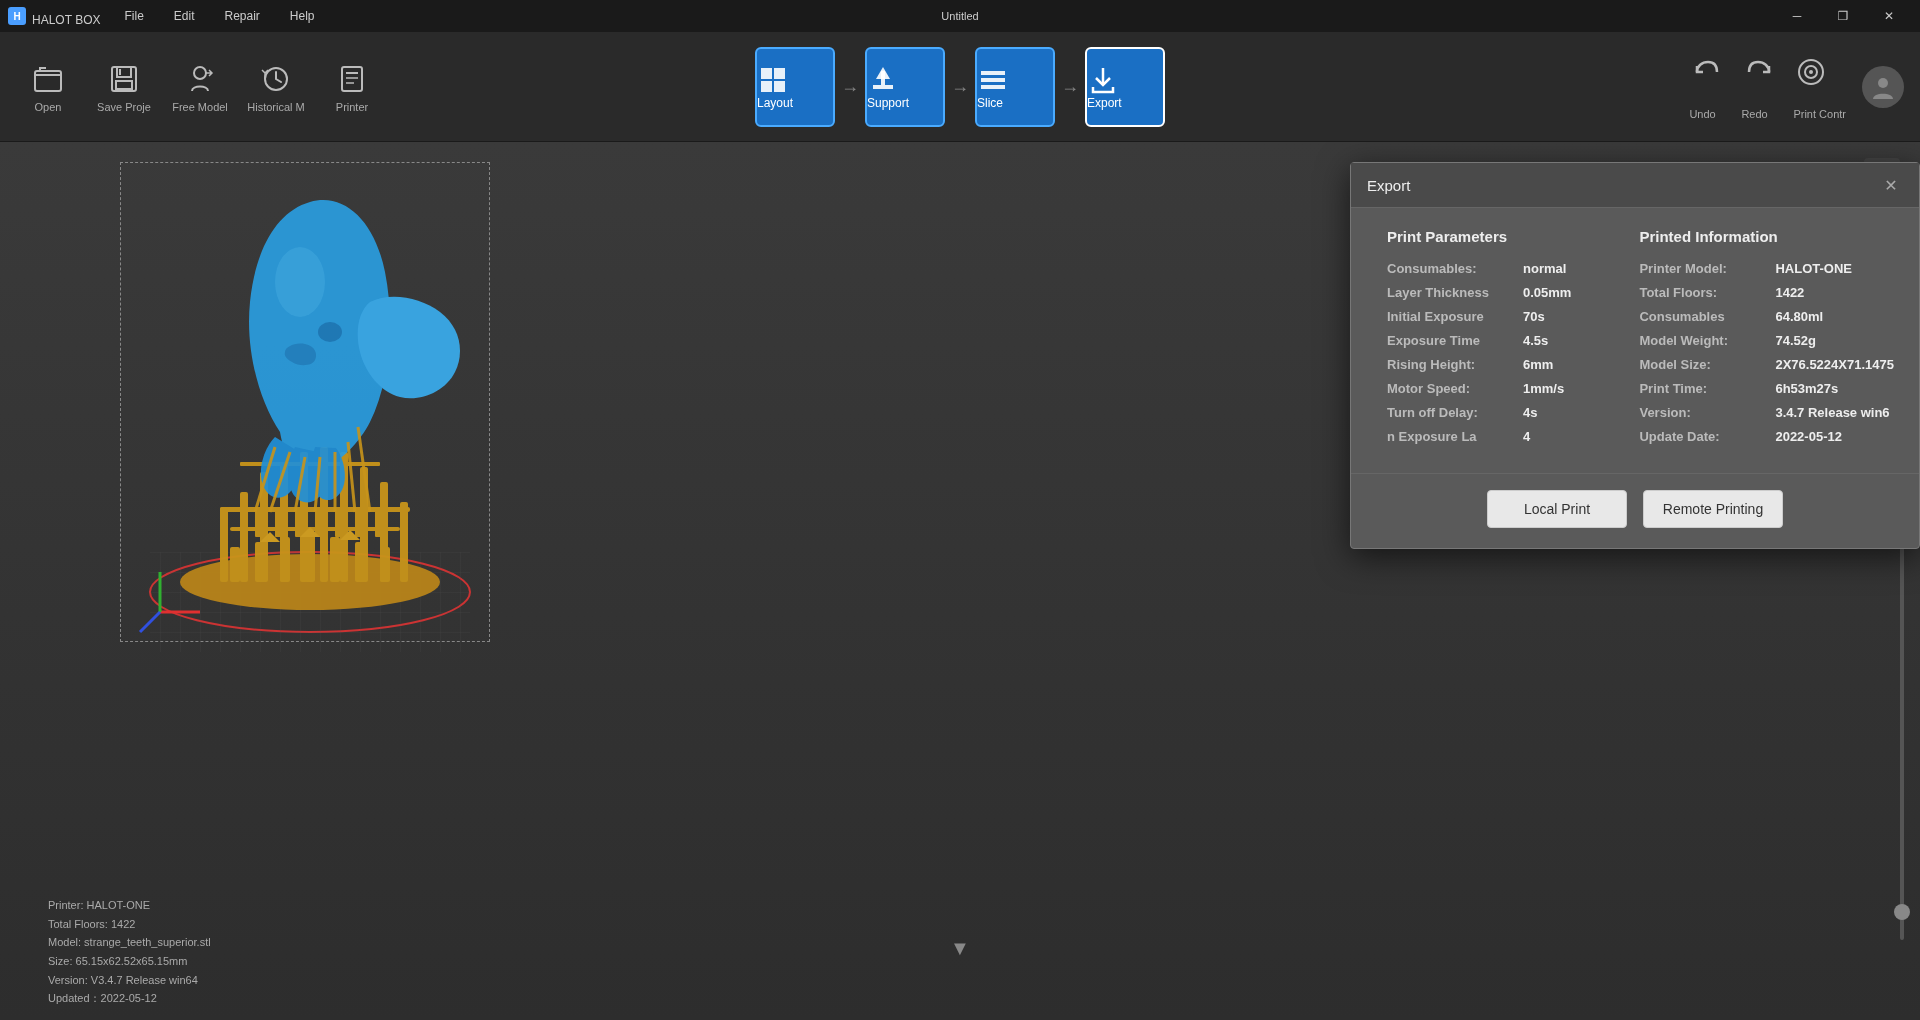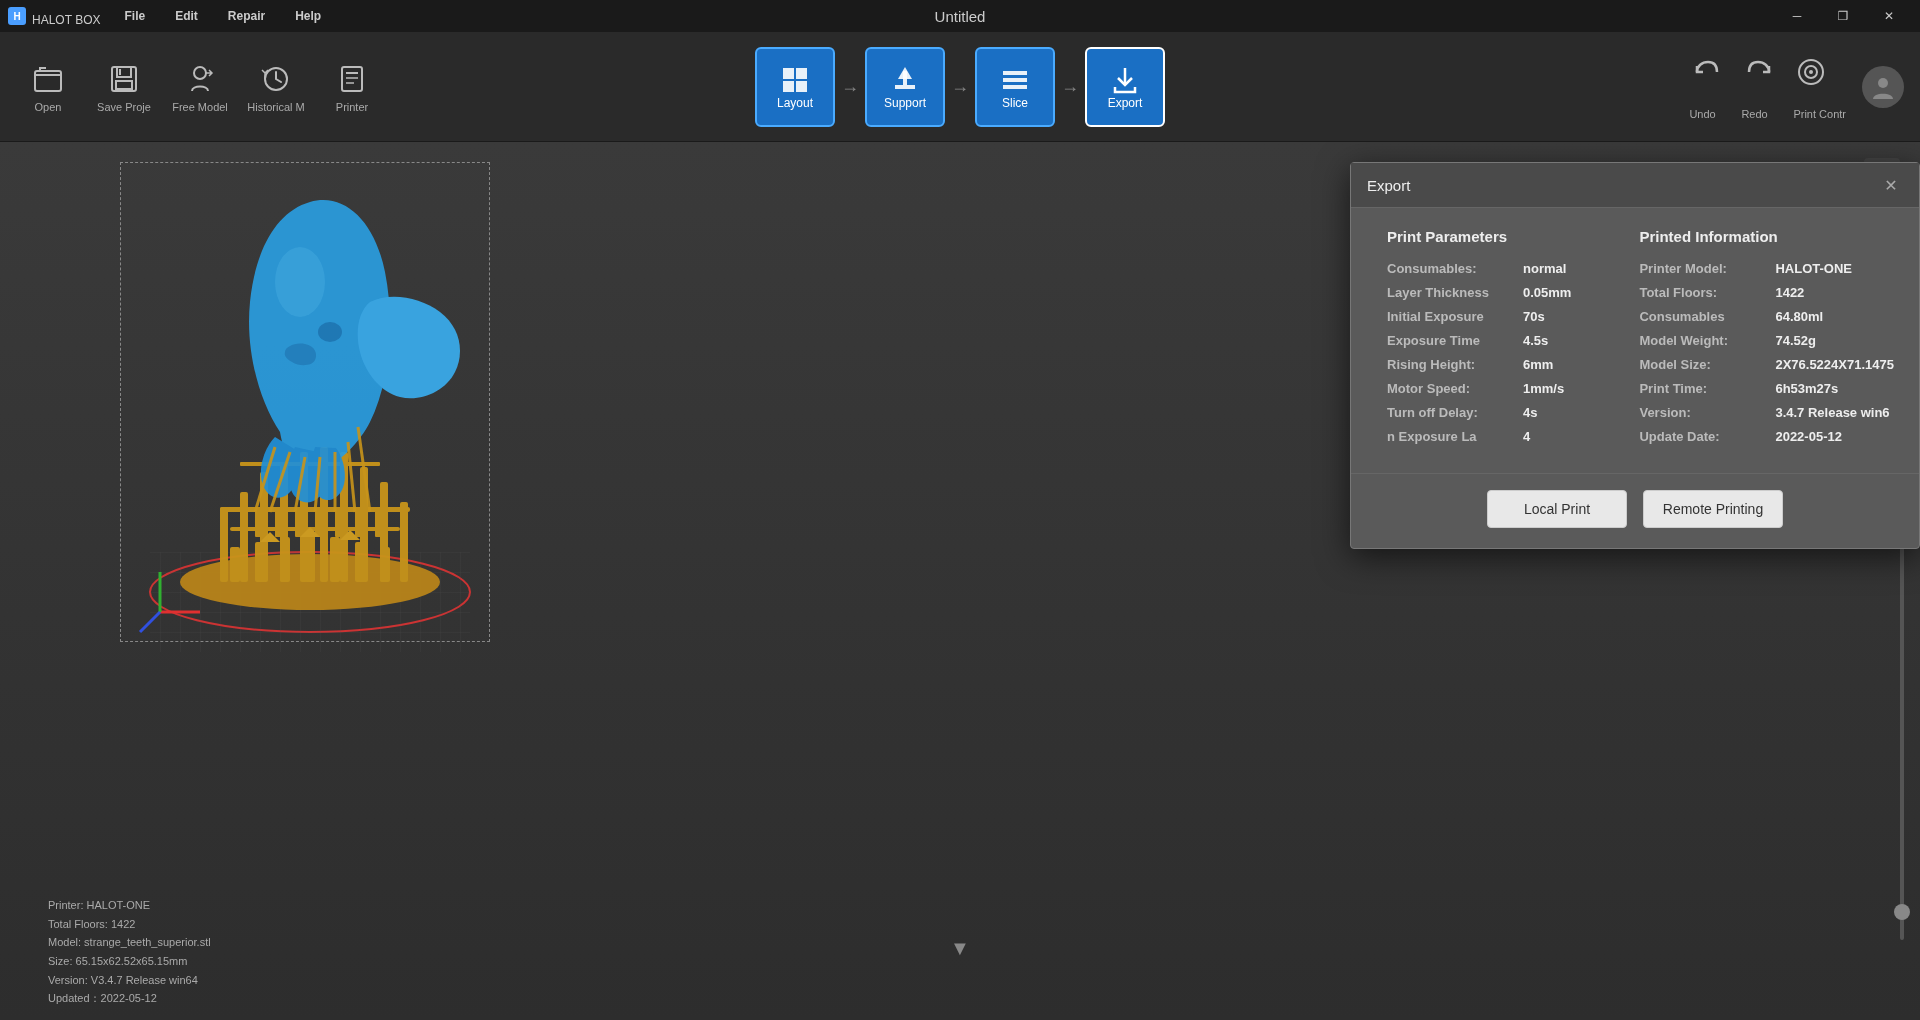--- a/index.html
+++ b/index.html
@@ -45,33 +45,32 @@
       font-size: 12px;
       color: #ccc;
       font-weight: 500;
       margin-top: 8px;
     }
     #titlebar-menu {
       display: flex;
       align-items: center;
       gap: 18px;
       margin-left: 12px;
-      font-weight: bold;
     }
     .menu-item {
       font-size: 12px;
       color: #ccc;
       cursor: pointer;
       padding: 4px 6px;
     }
     #titlebar-center {
       position: absolute;
       left: 50%;
       transform: translateX(-50%);
-      font-size: 15px;
+      font-size: 11px;
       color: #ccc;
     }
     #titlebar-controls {
       display: flex;
       gap: 0;
     }
     .win-btn {
       width: 46px;
       height: 32px;
       display: flex;
@@ -131,21 +130,20 @@
       position: absolute;
       left: 50%;
       transform: translateX(-50%);
       display: flex;
       align-items: center;
       gap: 4px;
     }
     .step-btn {
       display: flex;
       flex-direction: column;
-      align-items: center;
       justify-content: center;
       width: 80px;
       height: 80px;
       background: #1a6fc4;
       border-radius: 6px;
       cursor: pointer;
       border: 2px solid #2a8aff;
     }
     .step-btn.active {
       background: #1a6fc4;

